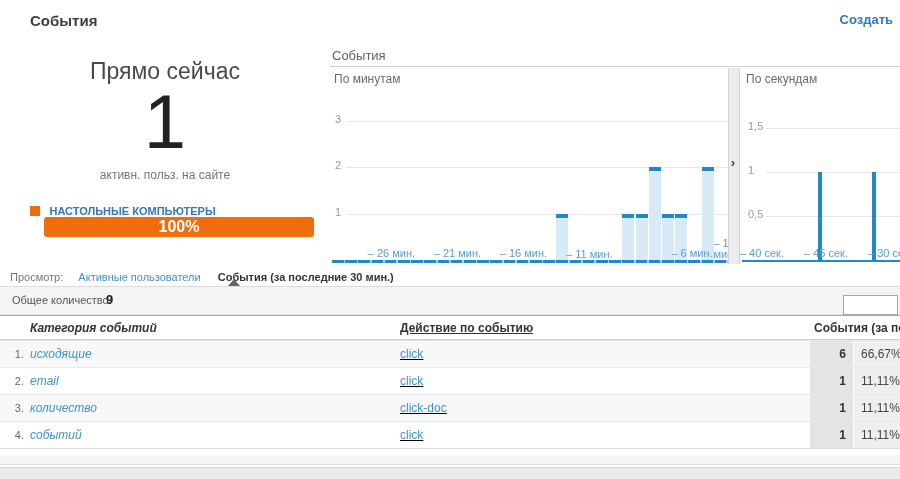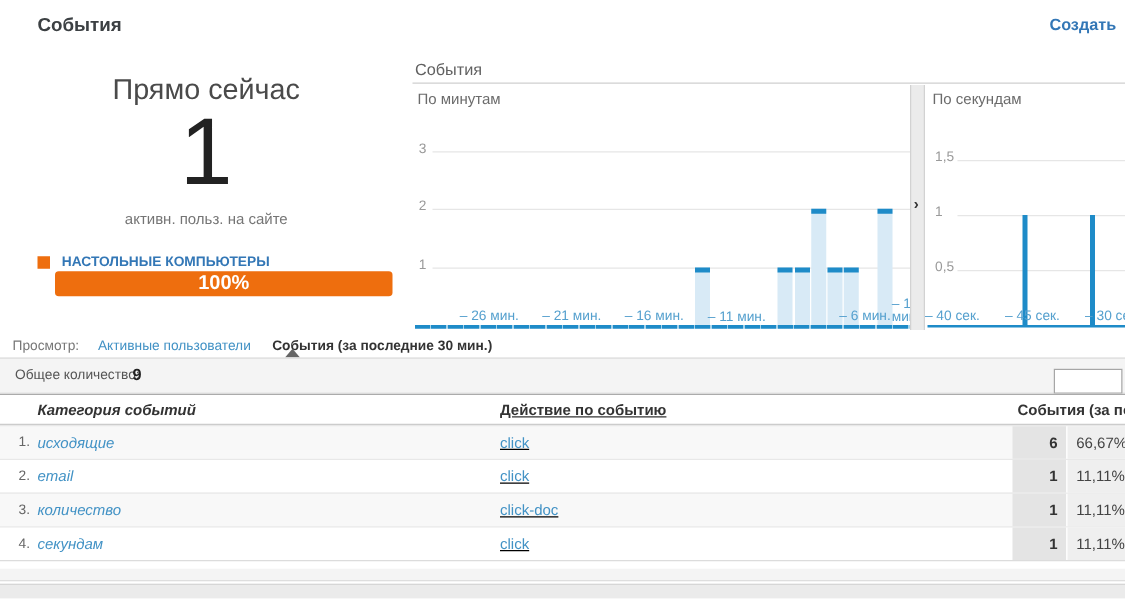--- a/index.html
+++ b/index.html
@@ -175,21 +175,21 @@
     </div>
     <div class="t-row row-odd">
       <div class="col-rank">3.</div>
       <div class="col-cat"><span class="cell-link">количество</span></div>
       <div class="col-act"><span class="cell-link">click-doc</span></div>
       <div class="col-count">1</div>
       <div class="col-pct">11,11%</div>
     </div>
     <div class="t-row row-even">
       <div class="col-rank">4.</div>
-      <div class="col-cat"><span class="cell-link">секундам</span></div>
+      <div class="col-cat"><span class="cell-link">событий</span></div>
       <div class="col-act"><span class="cell-link">click</span></div>
       <div class="col-count">1</div>
       <div class="col-pct">11,11%</div>
     </div>
   </div>
 
   <div class="footer-bar-1"></div>
   <div class="footer-bar-2"></div>
 </div>
 

